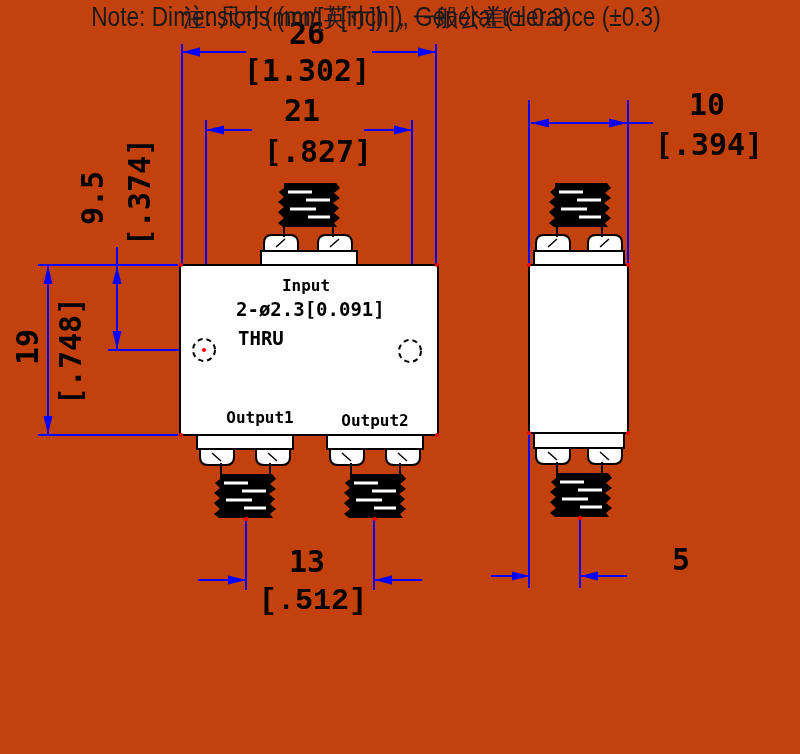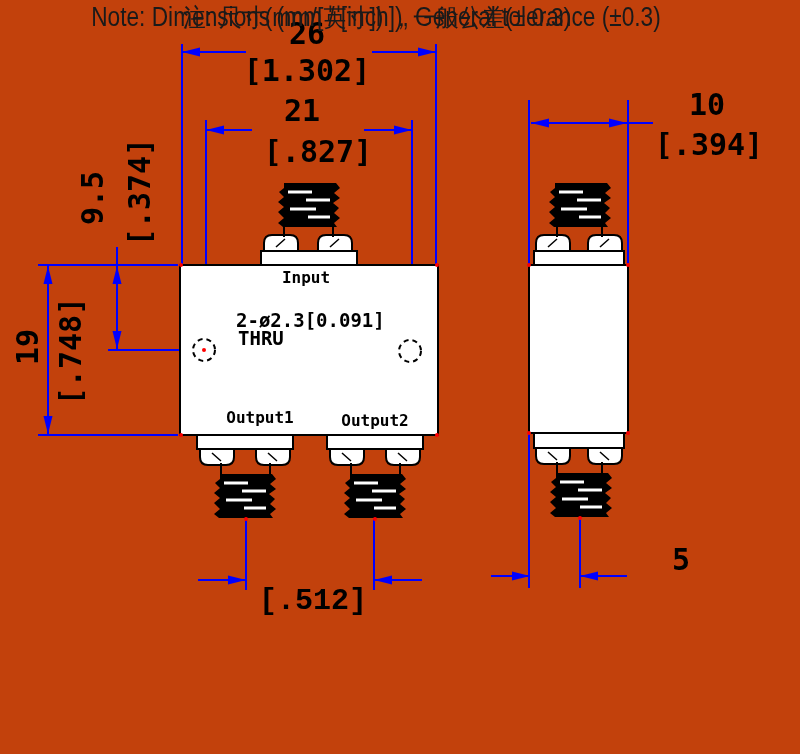--- a/index.html
+++ b/index.html
@@ -132,26 +132,27 @@
 
   <div class="dim" style="left:647px;top:89px;width:120px;">10</div>
   <div class="dim" style="left:609px;top:129px;width:200px;">[.394]</div>
 
   <div class="dim rot" style="left:33px;top:182px;width:120px;">9.5</div>
   <div class="dim rot" style="left:40px;top:176px;width:200px;">[.374]</div>
 
   <div class="dim rot" style="left:-32px;top:331px;width:120px;">19</div>
   <div class="dim rot" style="left:-29px;top:335px;width:200px;">[.748]</div>
 
+  <div class="dim" style="left:247px;top:546px;width:120px;">13</div>
   <div class="dim" style="left:213px;top:585px;width:200px;font-family:Liberation Mono, monospace;">[.512]</div>
 
   <div class="dim" style="left:621px;top:544px;width:120px;">5</div>
 
-  <div class="cadlbl lbl16" style="left:256px;top:269px;width:100px;">Input</div>
+  <div class="cadlbl lbl16" style="left:256px;top:277px;width:100px;">Input</div>
   <div class="cadlbl lbl16" style="left:180px;top:409px;width:120px;padding-left:20px;">Output1</div>
   <div class="cadlbl lbl16" style="left:315px;top:412px;width:120px;">Output2</div>
-  <div class="cadlbl lbl19" style="left:236px;top:310px;">2-ø2.3[0.091]</div>
+  <div class="cadlbl lbl19" style="left:236px;top:299px;">2-ø2.3[0.091]</div>
   <div class="cadlbl lbl19" style="left:238px;top:328px;text-align:right;">THRU</div>
 
   <div class="note note-cn">注: 尺寸(mm/[英寸]) ，一般公差(± 0.3)</div>
   <div class="note note-en">Note: Dimensions (mm / [inch]), General tolerance (±0.3)</div>
 
 </div>
 
 </body></html>

